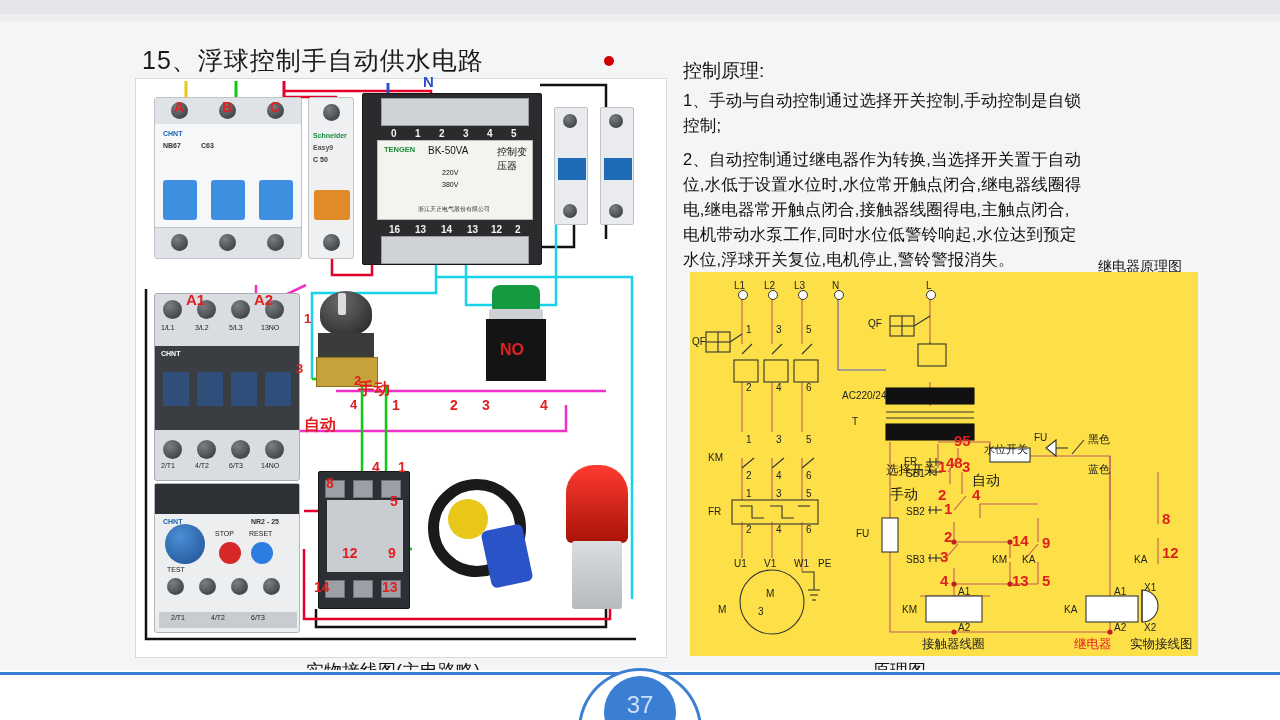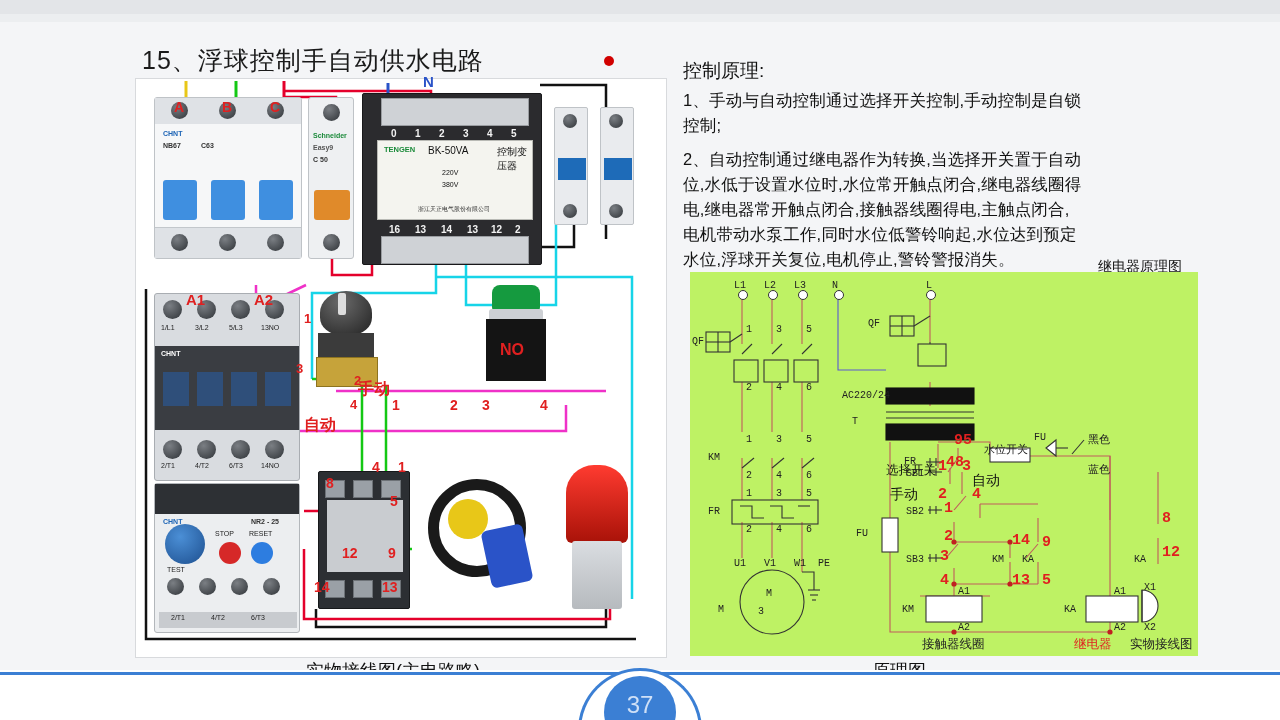--- a/index.html
+++ b/index.html
@@ -120,21 +120,21 @@
   .nnum{position:absolute;font-size:11px;color:#111;font-weight:bold;}
 
   
   .callout{
     position:absolute;left:908px;top:288px;width:162px;height:58px;
     border:2px solid #e02020;border-radius:12px;background:#fff;
     color:#e02020;font-size:13.5px;line-height:19px;padding:4px 6px;box-sizing:border-box;
   }
 
   
-  .sch{position:absolute;left:690px;top:272px;width:508px;height:384px;background:#bef264;font-family:Liberation Mono, monospace;}
+  .sch{position:absolute;left:690px;top:272px;width:508px;height:384px;background:#fde047;}
   .slbl{position:absolute;font-size:10px;color:#222;white-space:nowrap;}
   .srednum{position:absolute;font-size:15px;color:#e02020;font-weight:bold;}
   .term-o{position:absolute;width:8px;height:8px;border-radius:50%;border:1.3px solid #333;background:#fff;}
 
   
   .cap-left{position:absolute;left:306px;top:659px;font-size:18px;color:#111;}
   .cap-right{position:absolute;left:872px;top:659px;font-size:18px;color:#111;}
 
   
   .bottombar{position:absolute;left:0;top:670px;width:1280px;height:50px;background:#fff;}

